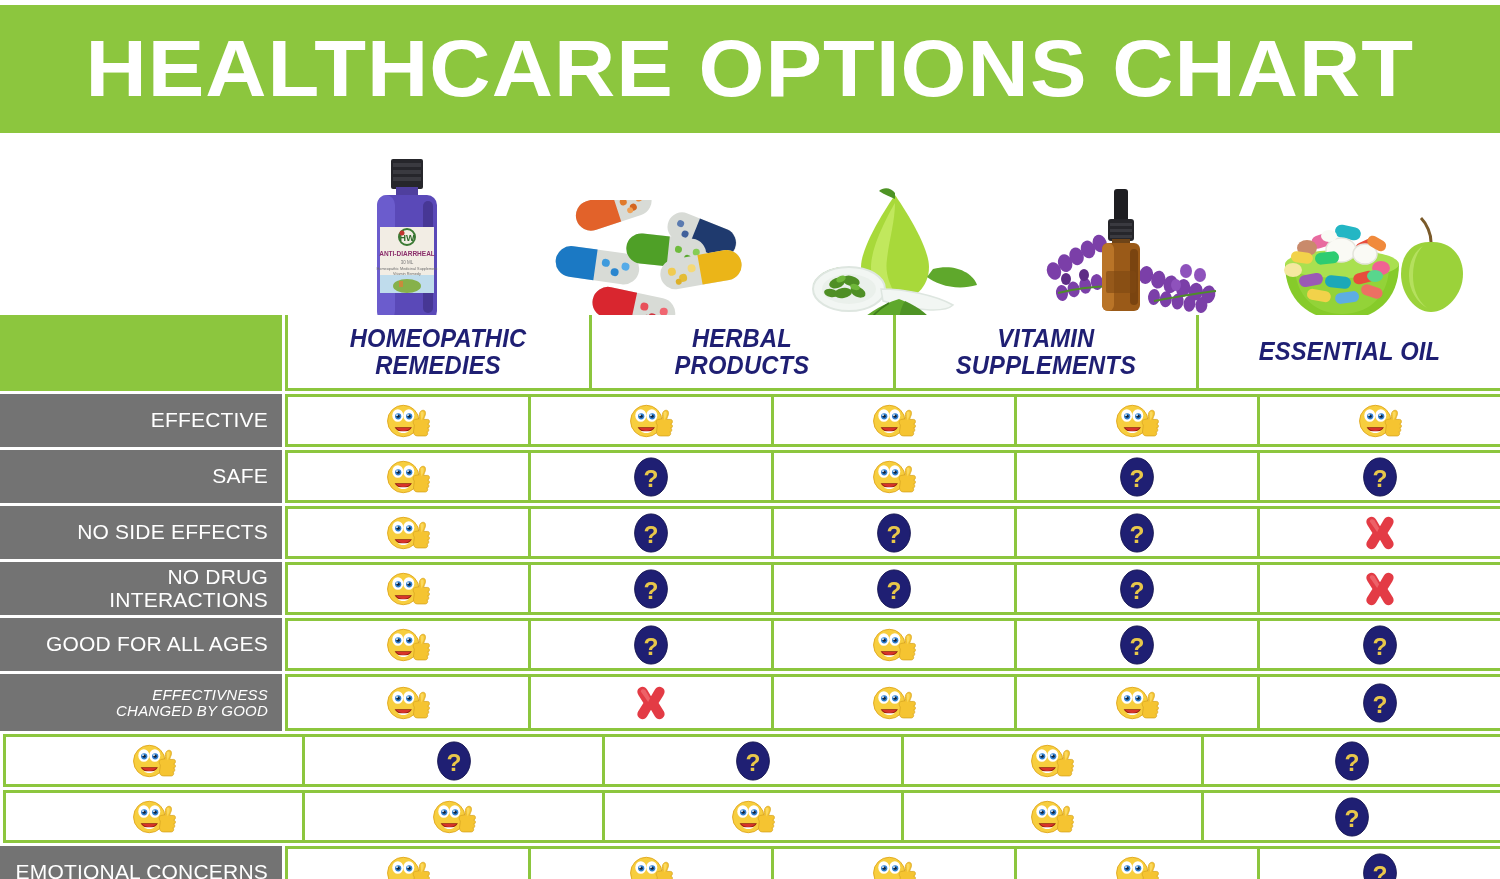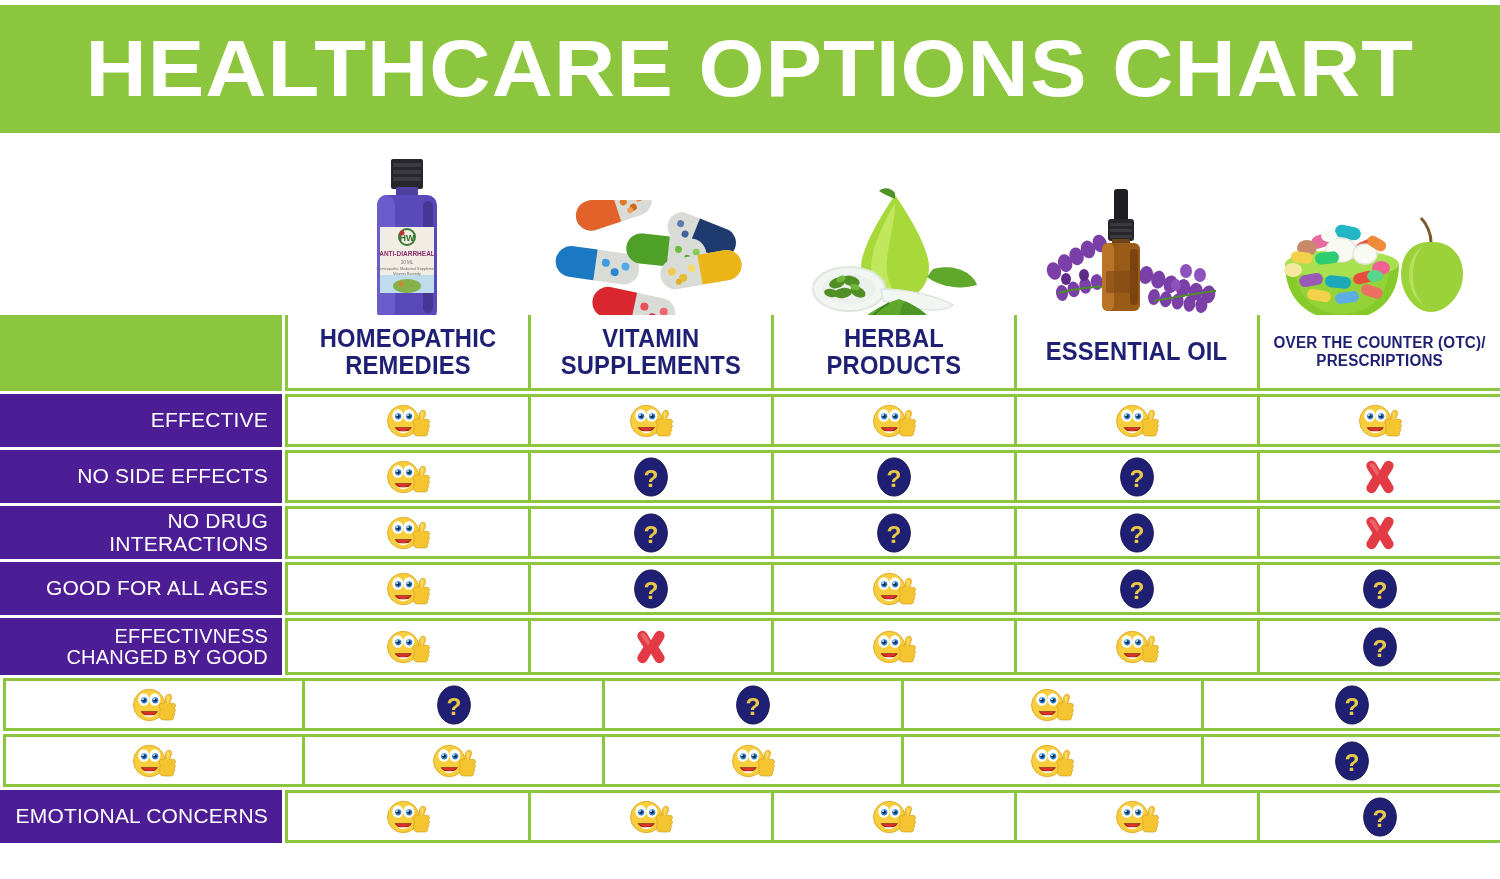--- a/index.html
+++ b/index.html
@@ -69,34 +69,34 @@
   .trow {
     display: flex;
     align-items: stretch;
     margin-bottom: 3px;
   }
 
   
   .rowlabel {
     width: 282px;
     flex: 0 0 282px;
-    background: #4c1d95;
+    background: #737373;
     color: #ffffff;
     display: flex;
     align-items: center;
     justify-content: flex-end;
     text-align: right;
     padding: 0 14px 0 6px;
     font-size: 21px;
     font-weight: 400;
     line-height: 1.05;
     letter-spacing: 0.2px;
     transform-origin: right center;
   }
-  .rowlabel.two-line { font-size: 20px; }
+  .rowlabel.two-line { font-size: 15px; font-style: italic; }
 
   
   .rowlabel.blank { background: #8CC63E; }
 
   
   .rowcells {
     flex: 1 1 auto;
     display: flex;
     margin-left: 3px;
     border-top: 3px solid #8CC63E;
@@ -119,20 +119,21 @@
   .header-row .rowcells { border-top: 0; }
   .header-row .cell {
     font-weight: bold;
     color: #1F1F73;
     text-align: center;
     line-height: 1.08;
     font-size: 25px;
     letter-spacing: 0.2px;
     padding: 4px 6px;
     transform: none;
+    font-style: italic;
   }
   .header-row .cell .hdr { transform: scaleX(0.95); display: inline-block; }
   .header-row .cell.small { font-size: 16px; }
 
   
   .r-header { height: 76px; }
   .r-data   { height: 53px; }
   .r-tall   { height: 57px; }
 
   
@@ -368,39 +369,33 @@
       <div class="rowlabel blank"></div>
       <div class="rowcells">
         <div class="cell">
           <span class="hdr">
             <span>HOMEOPATHIC</span><br>
             <span>REMEDIES</span>
           </span>
         </div>
         <div class="cell">
           <span class="hdr">
+            <span>HERBAL</span><br>
+            <span>PRODUCTS</span>
+          </span>
+        </div>
+        <div class="cell">
+          <span class="hdr">
             <span>VITAMIN</span><br>
             <span>SUPPLEMENTS</span>
           </span>
         </div>
         <div class="cell">
           <span class="hdr">
-            <span>HERBAL</span><br>
-            <span>PRODUCTS</span>
-          </span>
-        </div>
-        <div class="cell">
-          <span class="hdr">
             <span>ESSENTIAL OIL</span>
-          </span>
-        </div>
-        <div class="cell small">
-          <span class="hdr">
-            <span>OVER THE COUNTER (OTC)/</span><br>
-            <span>PRESCRIPTIONS</span>
           </span>
         </div>
       </div>
     </div>
 
     <div id="rows-host">
         <div class="trow r-data">
           <div class="rowlabel">
             <div>
               <div>EFFECTIVE</div>
@@ -423,20 +418,54 @@
               </svg>
             </div>
             <div class="cell">
               <svg class="icon">
                 <use xlink:href="#sym-thumbs-up"></use>
               </svg>
             </div>
             <div class="cell">
               <svg class="icon">
                 <use xlink:href="#sym-thumbs-up"></use>
+              </svg>
+            </div>
+          </div>
+        </div>
+        <div class="trow r-data">
+          <div class="rowlabel">
+            <div>
+              <div>SAFE</div>
+            </div>
+          </div>
+          <div class="rowcells">
+            <div class="cell">
+              <svg class="icon">
+                <use xlink:href="#sym-thumbs-up"></use>
+              </svg>
+            </div>
+            <div class="cell">
+              <svg class="icon-q">
+                <use xlink:href="#sym-question"></use>
+              </svg>
+            </div>
+            <div class="cell">
+              <svg class="icon">
+                <use xlink:href="#sym-thumbs-up"></use>
+              </svg>
+            </div>
+            <div class="cell">
+              <svg class="icon-q">
+                <use xlink:href="#sym-question"></use>
+              </svg>
+            </div>
+            <div class="cell">
+              <svg class="icon-q">
+                <use xlink:href="#sym-question"></use>
               </svg>
             </div>
           </div>
         </div>
         <div class="trow r-data">
           <div class="rowlabel">
             <div>
               <div>NO SIDE EFFECTS</div>
             </div>
           </div>

